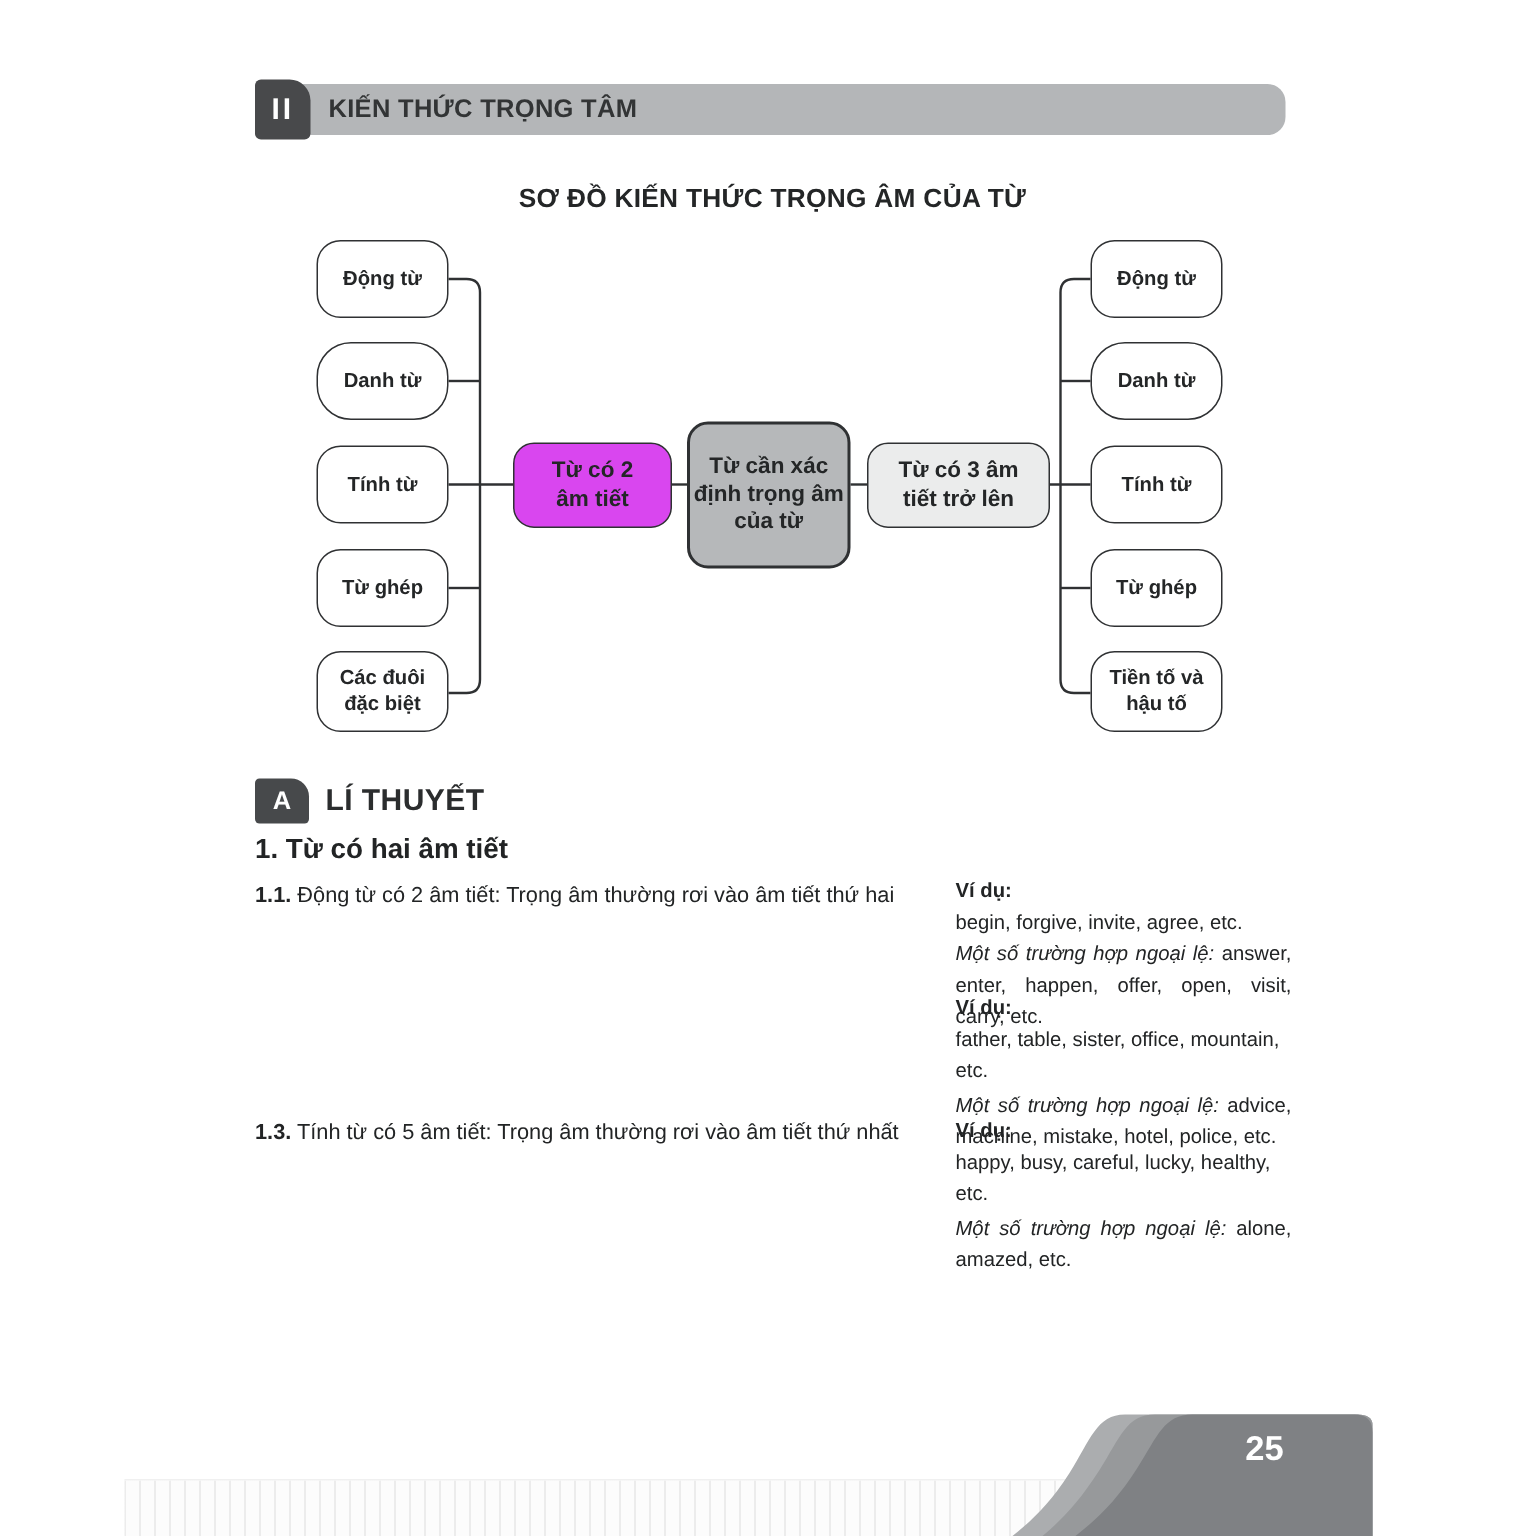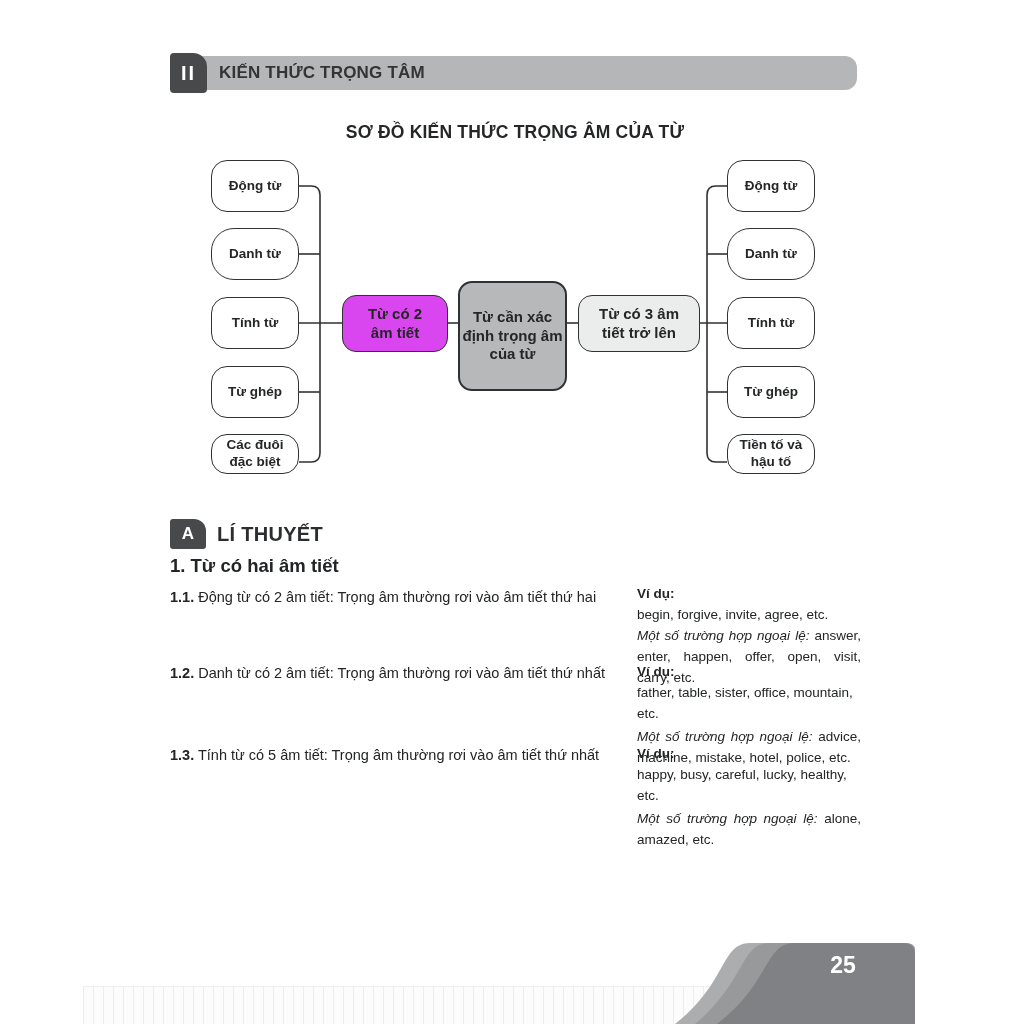--- a/index.html
+++ b/index.html
@@ -37,24 +37,24 @@
   .box {
     position: absolute; display: flex; align-items: center; justify-content: center;
     text-align: center; background: #ffffff;
     border: 1.6px solid #2f3133; border-radius: 16px;
     font-weight: bold; font-size: 13.5px; color: #242627;
     white-space: pre-line; line-height: 1.25; z-index: 1;
   }
   .box.col-left  { left: 211px; width: 88px; height: 52px; }
   .box.col-right { left: 727px; width: 88px; height: 52px; }
   .box.r1 { top: 160px; } .box.r2 { top: 228px; border-radius: 23px; } .box.r3 { top: 297px; }
-  .box.r4 { top: 366px; } .box.r5 { top: 434px; height: 40px; }
+  .box.r4 { top: 366px; } .box.r5 { top: 434px; height: 54px; }
   .box.mid { font-size: 15px; border-radius: 14px; border-width: 1.8px; }
   .box.mid-left  { left: 342px; top: 295px; width: 106px; height: 57px; background: #d946ef; }
-  .box.mid-center{ left: 458px; top: 281px; width: 109px; height: 110px; background: #b6b8ba; border-width: 2.2px; }
+  .box.mid-center{ left: 458px; top: 281px; width: 109px; height: 98px; background: #b6b8ba; border-width: 2.2px; }
   .box.mid-right { left: 578px; top: 295px; width: 122px; height: 57px; background: #ebecec; }
 
   
   .section-badge {
     position: absolute; left: 170px; top: 519px; width: 36px; height: 30px;
     background: #47494b; border-radius: 3px 12px 3px 3px;
     color: #ffffff; font-weight: bold; font-size: 17px;
     display: flex; align-items: center; justify-content: center;
   }
   .section-title {
@@ -144,24 +144,20 @@
 hậu tố</div>
 
   <div class="section-badge">A</div>
   <div class="section-title">LÍ THUYẾT</div>
   <div class="subsection-title">1. Từ có hai âm tiết</div>
 
   <div class="theory-item item-1">
     <span class="num">1.1.</span>
     <span>Động từ có 2 âm tiết: Trọng âm thường rơi vào âm tiết thứ hai</span>
   </div>
-  <div class="theory-item item-2">
-    <span class="num">1.2.</span>
-    <span>Danh từ có 2 âm tiết: Trọng âm thường rơi vào âm tiết thứ nhất</span>
-  </div>
   <div class="theory-item item-3">
     <span class="num">1.3.</span>
     <span>Tính từ có 5 âm tiết: Trọng âm thường rơi vào âm tiết thứ nhất</span>
   </div>
 
   <div class="example-block ex-1">
     <p class="vd-label">Ví dụ:</p>
     <p class="examples">begin, forgive, invite, agree, etc.</p>
     <p class="exceptions"><span class="it">Một số trường hợp ngoại lệ:</span> <span>answer, enter, happen, offer, open, visit, carry, etc.</span></p>
   </div>

